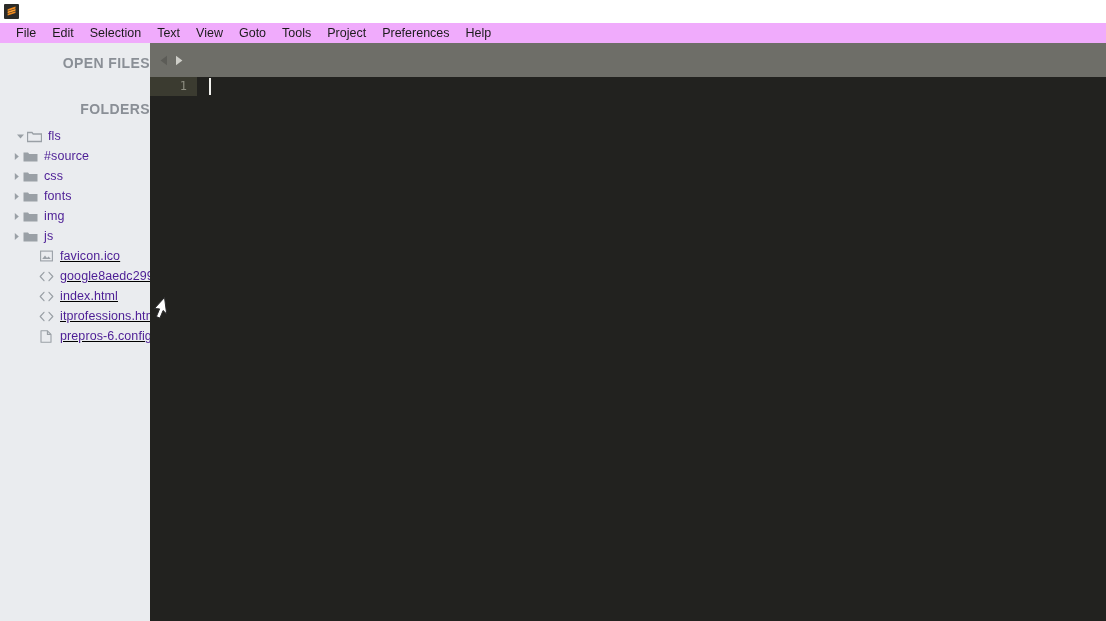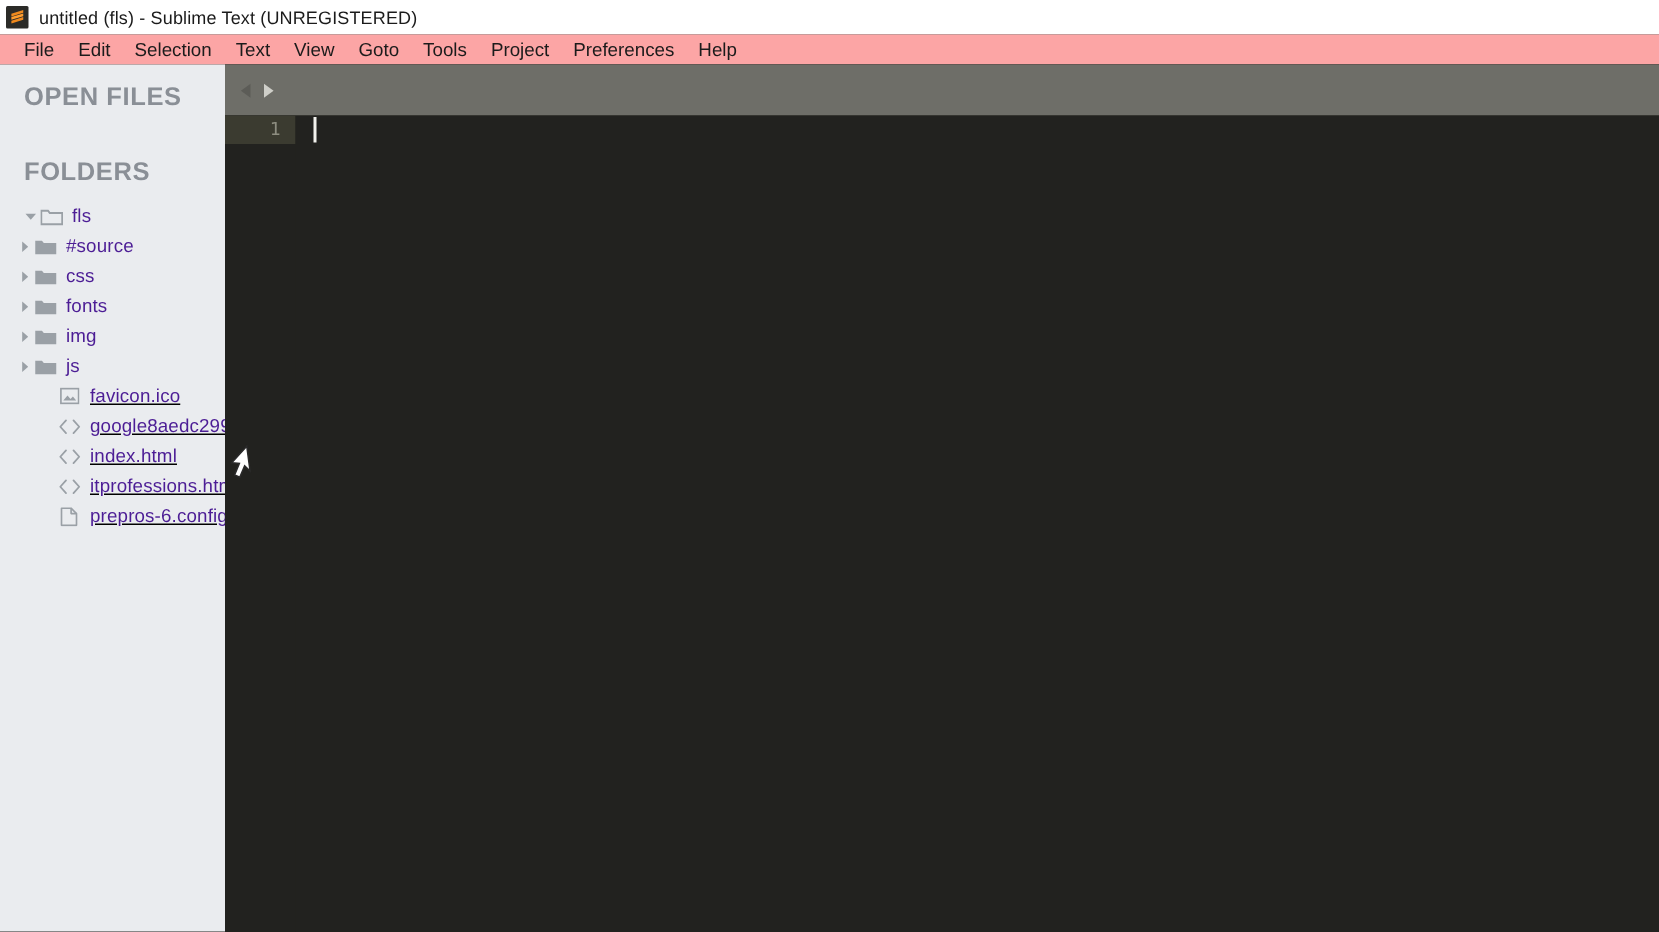--- a/index.html
+++ b/index.html
@@ -25,40 +25,40 @@
   }
   .app-icon svg{display:block;}
   .title-text{
     font-size:12px;color:#1b1b1b;white-space:nowrap;
     letter-spacing:.1px;
   }
 
   
   .menubar{
     position:absolute;left:0;top:23px;width:1106px;height:20px;
-    background:#fca5a5;
+    background:#f0abfc;
     display:flex;align-items:center;
     padding-left:8px;box-sizing:border-box;
   }
   .menu-item{
     font-size:12.5px;color:#1b1b1b;
     padding:0 8px;height:20px;line-height:20px;
     white-space:nowrap;cursor:default;
   }
 
   
   .sidebar{
     position:absolute;left:0;top:43px;width:150px;height:578px;
     background:#eaecef;
     overflow:hidden;
   }
   .side-header{
-    font-size:17px;font-weight:bold;color:#8a8f96;
+    font-size:14px;font-weight:bold;color:#8a8f96;
     letter-spacing:.4px;
-    padding-left:16px;
+    text-align:right;
   }
   .side-header.open-files{margin-top:12px;}
   .side-header.folders{margin-top:30px;}
 
   .tree{margin-top:9px;}
   .tree-row{
     position:relative;height:20px;line-height:20px;
     white-space:nowrap;cursor:default;
     display:flex;align-items:center;
   }
@@ -132,21 +132,20 @@
 <div class="app">
 
   <div class="titlebar">
     <div class="app-icon">
       <svg width="13" height="13" viewBox="0 0 13 13">
         <path d="M10.5 1.6 L2.6 4.2 L2.6 6.0 L10.5 3.5 Z" fill="#f08a1e"></path>
         <path d="M2.6 6.4 L10.5 4.0 L10.5 5.8 L2.6 8.2 Z" fill="#ff9d2e"></path>
         <path d="M10.5 6.3 L2.6 8.8 L2.6 10.6 L10.5 8.1 Z" fill="#f08a1e"></path>
       </svg>
     </div>
-    <div class="title-text">untitled (fls) - Sublime Text (UNREGISTERED)</div>
   </div>
 
   <div class="menubar">
     <div class="menu-item">File</div>
     <div class="menu-item">Edit</div>
     <div class="menu-item">Selection</div>
     <div class="menu-item">Text</div>
     <div class="menu-item">View</div>
     <div class="menu-item">Goto</div>
     <div class="menu-item">Tools</div>

